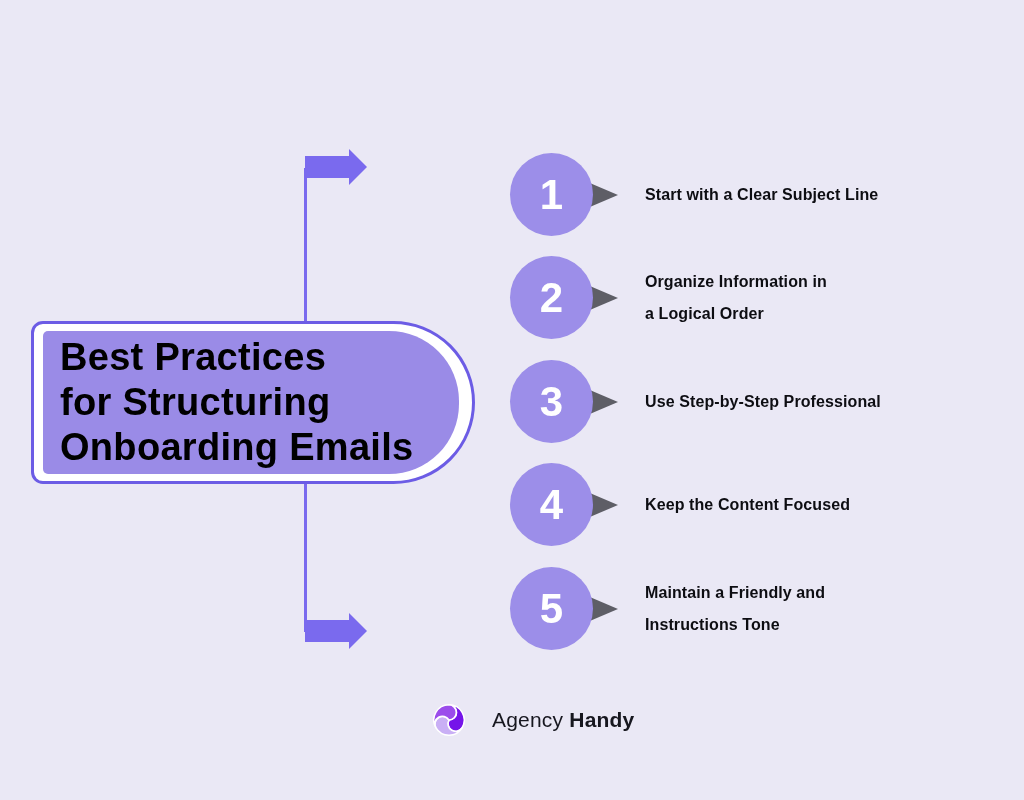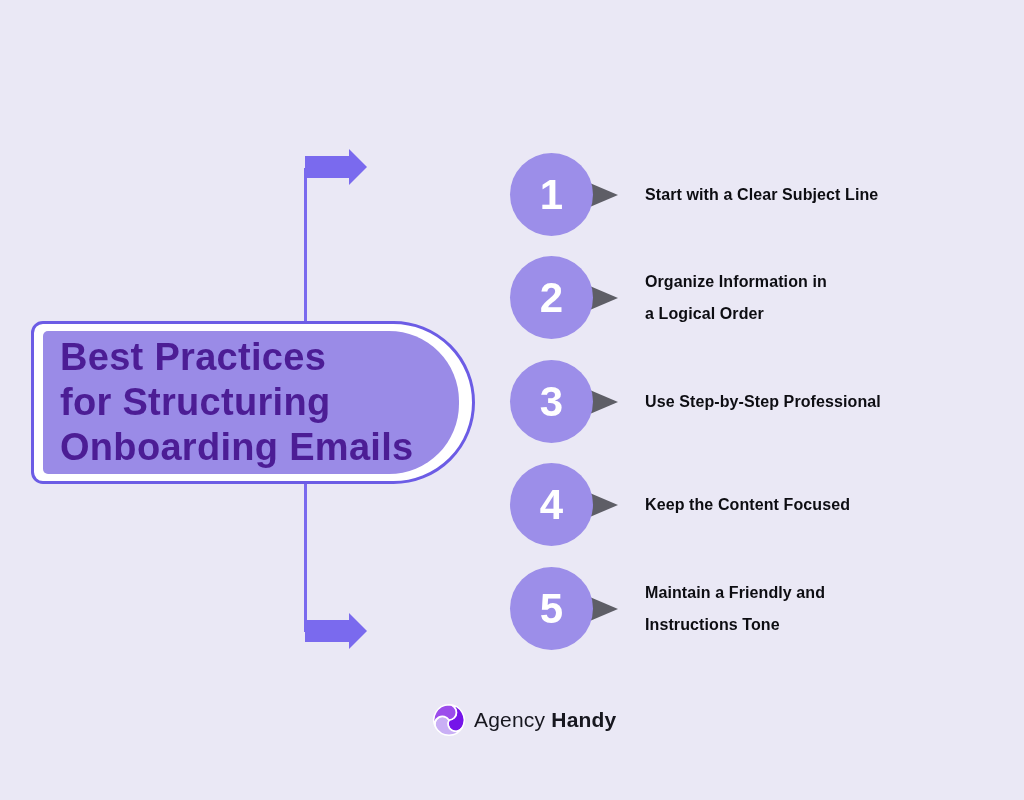--- a/index.html
+++ b/index.html
@@ -49,21 +49,21 @@
     display: flex;
     flex-direction: column;
     justify-content: center;
   }
   .title-text {
     padding-left: 17px;
     font-size: 38px;
     font-weight: 800;
     line-height: 45px;
     letter-spacing: 0.3px;
-    color: #4c1d95;
+    color: #000000;
     white-space: pre-line;
   }
 
   
   .step {
     position: absolute;
     left: 0;
     width: 1024px;
     height: 83px;
     z-index: 2;
@@ -109,21 +109,21 @@
   .step-4 { top: 463px; }
   .step-5 { top: 567px; }
 
   
   .footer {
     position: absolute;
     left: 430px; top: 699px;
     height: 42px;
     display: flex;
     align-items: center;
-    gap: 6px;
+    gap: 24px;
     z-index: 2;
   }
   .brand-logo { width: 38px; height: 38px; }
   .brand-text {
     font-size: 21px;
     color: #17171F;
     letter-spacing: 0.2px;
   }
   .brand-text .regular { font-weight: 400; }
   .brand-text .bold { font-weight: 700; }

